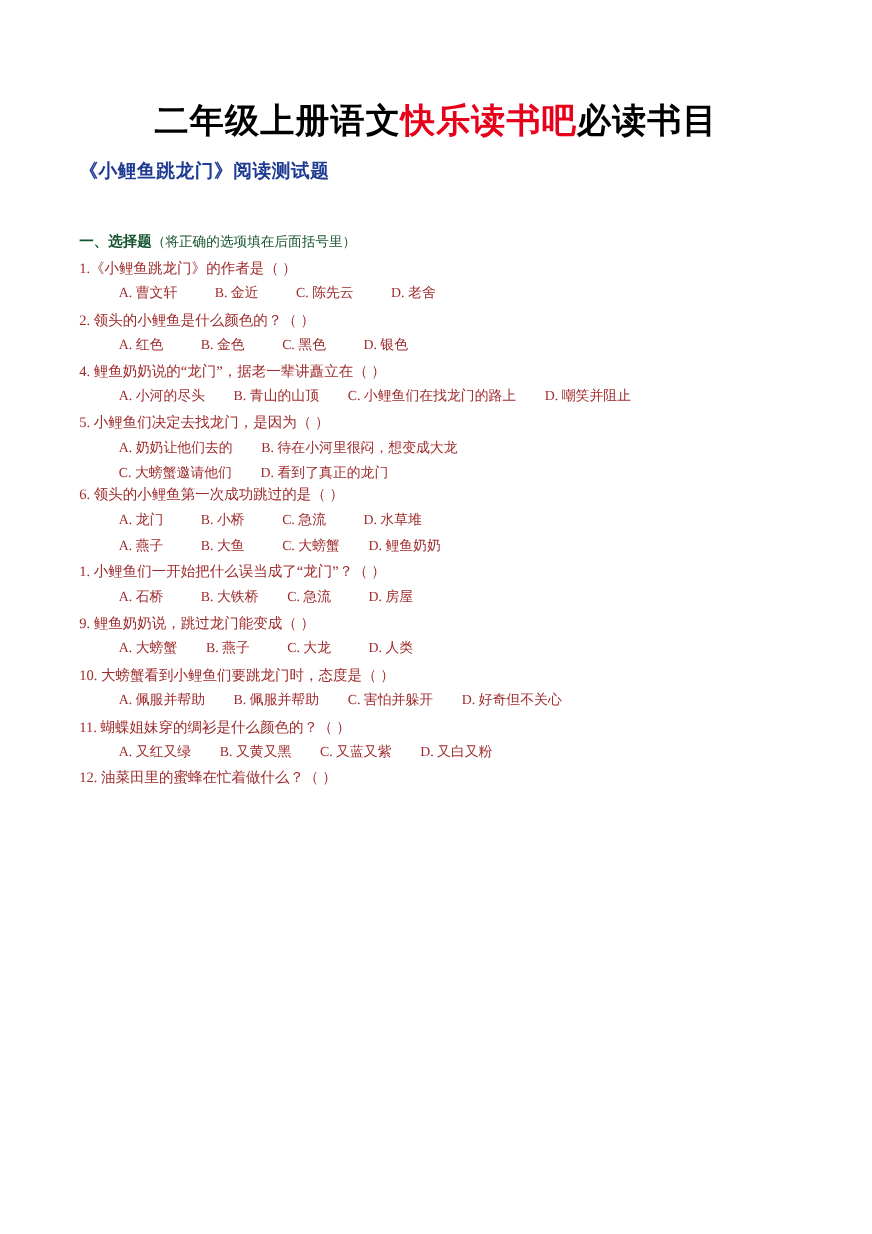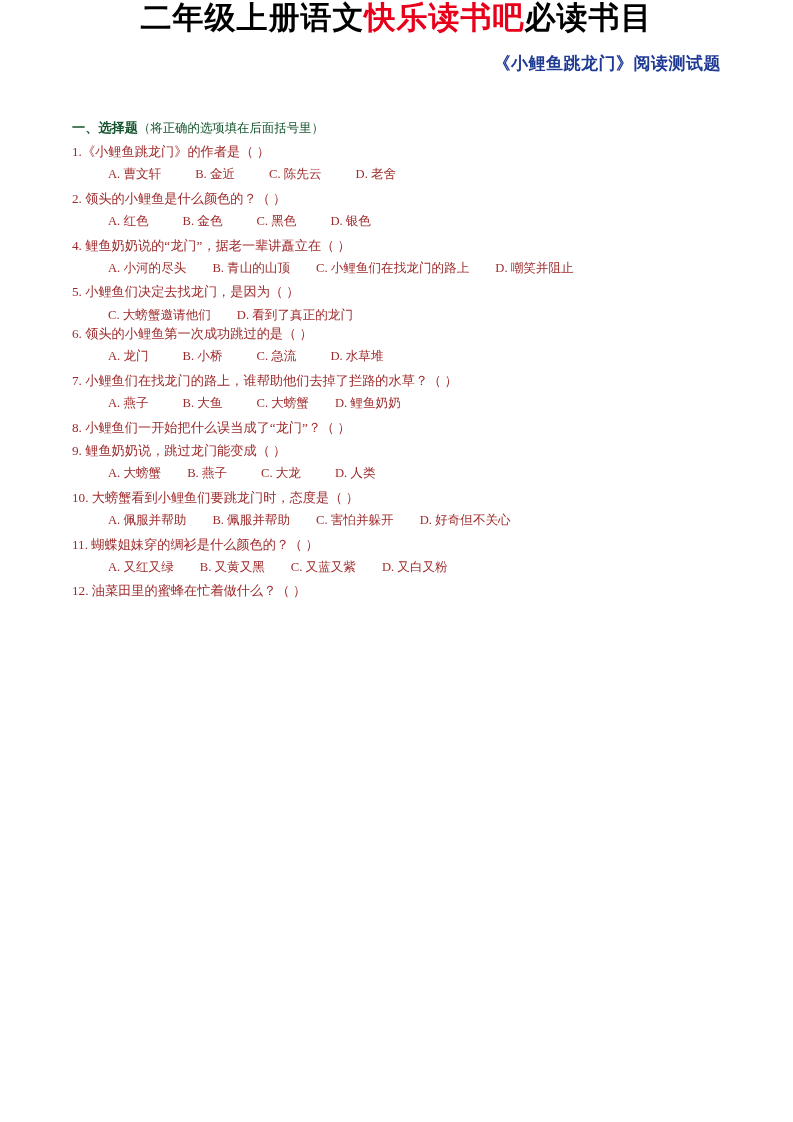--- a/index.html
+++ b/index.html
@@ -17,32 +17,33 @@
     overflow: hidden;
   }
   .page {
     position: relative;
     width: 793px;
     height: 1122px;
     padding: 0 72px;
   }
   
   .title {
+    margin-top: 92px;
     text-align: center;
     font-size: 31px;
     font-weight: bold;
     line-height: 1.15;
     letter-spacing: 1px;
     color: #000;
     white-space: nowrap;
   }
   .title .hl { color: #e8001b; }
   .subtitle {
     margin-top: 16px;
-    text-align: right;
+    text-align: left;
     font-size: 17px;
     font-weight: bold;
     color: #1f3a93;
     letter-spacing: 0.5px;
   }
   
   .content {
     margin-top: 46px;
     color: #9e2a2b;
     font-size: 13.2px;
@@ -92,26 +93,27 @@
       <span>一、选择题</span><span class="small">（将正确的选项填在后面括号里）</span>
     </div>
     <div id="questions-root">
         <div class="q">1.《小鲤鱼跳龙门》的作者是（       ）</div>
         <div class="opts"><span class="opt">A. 曹文轩</span><span class="gap-l">&nbsp;</span><span class="opt">B. 金近</span><span class="gap-l">&nbsp;</span><span class="opt">C. 陈先云</span><span class="gap-l">&nbsp;</span><span class="opt">D. 老舍</span></div>
         <div class="q">2. 领头的小鲤鱼是什么颜色的？（       ）</div>
         <div class="opts"><span class="opt">A. 红色</span><span class="gap-l">&nbsp;</span><span class="opt">B. 金色</span><span class="gap-l">&nbsp;</span><span class="opt">C. 黑色</span><span class="gap-l">&nbsp;</span><span class="opt">D. 银色</span></div>
         <div class="q">4. 鲤鱼奶奶说的“龙门”，据老一辈讲矗立在（       ）</div>
         <div class="opts"><span class="opt">A. 小河的尽头</span><span class="gap-m">&nbsp;</span><span class="opt">B. 青山的山顶</span><span class="gap-m">&nbsp;</span><span class="opt">C. 小鲤鱼们在找龙门的路上</span><span class="gap-m">&nbsp;</span><span class="opt">D. 嘲笑并阻止</span></div>
         <div class="q">5. 小鲤鱼们决定去找龙门，是因为（       ）</div>
+        <div class="opts"><span class="opt">A. 奶奶让他们去的</span><span class="gap-m">&nbsp;</span><span class="opt">B. 待在小河里很闷，想变成大龙</span></div>
         <div class="opts opts-tight"><span class="opt">C. 大螃蟹邀请他们</span><span class="gap-m">&nbsp;</span><span class="opt">D. 看到了真正的龙门</span></div>
         <div class="q">6. 领头的小鲤鱼第一次成功跳过的是（       ）</div>
         <div class="opts"><span class="opt">A. 龙门</span><span class="gap-l">&nbsp;</span><span class="opt">B. 小桥</span><span class="gap-l">&nbsp;</span><span class="opt">C. 急流</span><span class="gap-l">&nbsp;</span><span class="opt">D. 水草堆</span></div>
-        <div class="q">7. 小鲤鱼们在找龙门的路上，谁帮助他们去掉了拦路的水草？（       ）</div>
         <div class="opts"><span class="opt">A. 燕子</span><span class="gap-l">&nbsp;</span><span class="opt">B. 大鱼</span><span class="gap-l">&nbsp;</span><span class="opt">C. 大螃蟹</span><span class="gap-m">&nbsp;</span><span class="opt">D. 鲤鱼奶奶</span></div>
-        <div class="q">8. 小鲤鱼们一开始把什么误当成了“龙门”？（       ）</div>
+        <div class="q">1. 小鲤鱼们一开始把什么误当成了“龙门”？（       ）</div>
+        <div class="opts"><span class="opt">A. 石桥</span><span class="gap-l">&nbsp;</span><span class="opt">B. 大铁桥</span><span class="gap-m">&nbsp;</span><span class="opt">C. 急流</span><span class="gap-l">&nbsp;</span><span class="opt">D. 房屋</span></div>
         <div class="q">9. 鲤鱼奶奶说，跳过龙门能变成（       ）</div>
         <div class="opts"><span class="opt">A. 大螃蟹</span><span class="gap-m">&nbsp;</span><span class="opt">B. 燕子</span><span class="gap-l">&nbsp;</span><span class="opt">C. 大龙</span><span class="gap-l">&nbsp;</span><span class="opt">D. 人类</span></div>
         <div class="q">10. 大螃蟹看到小鲤鱼们要跳龙门时，态度是（       ）</div>
         <div class="opts"><span class="opt">A. 佩服并帮助</span><span class="gap-m">&nbsp;</span><span class="opt">B. 佩服并帮助</span><span class="gap-m">&nbsp;</span><span class="opt">C. 害怕并躲开</span><span class="gap-m">&nbsp;</span><span class="opt">D. 好奇但不关心</span></div>
         <div class="q">11. 蝴蝶姐妹穿的绸衫是什么颜色的？（       ）</div>
         <div class="opts"><span class="opt">A. 又红又绿</span><span class="gap-m">&nbsp;</span><span class="opt">B. 又黄又黑</span><span class="gap-m">&nbsp;</span><span class="opt">C. 又蓝又紫</span><span class="gap-m">&nbsp;</span><span class="opt">D. 又白又粉</span></div>
         <div class="q">12. 油菜田里的蜜蜂在忙着做什么？（       ）</div>
       </div>
   </div>
 

